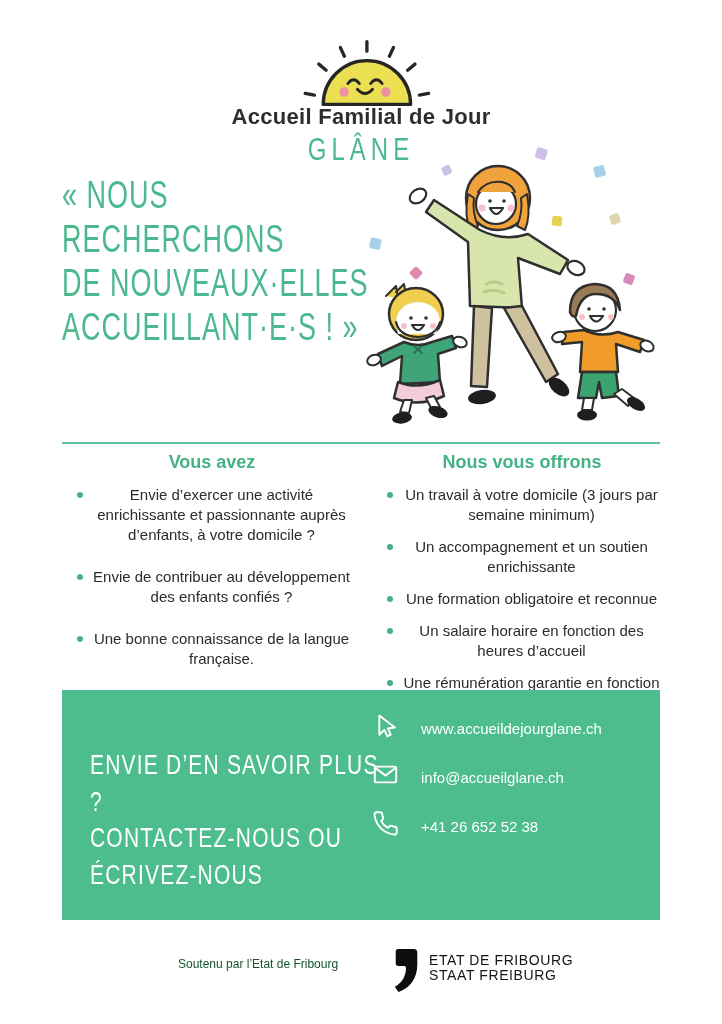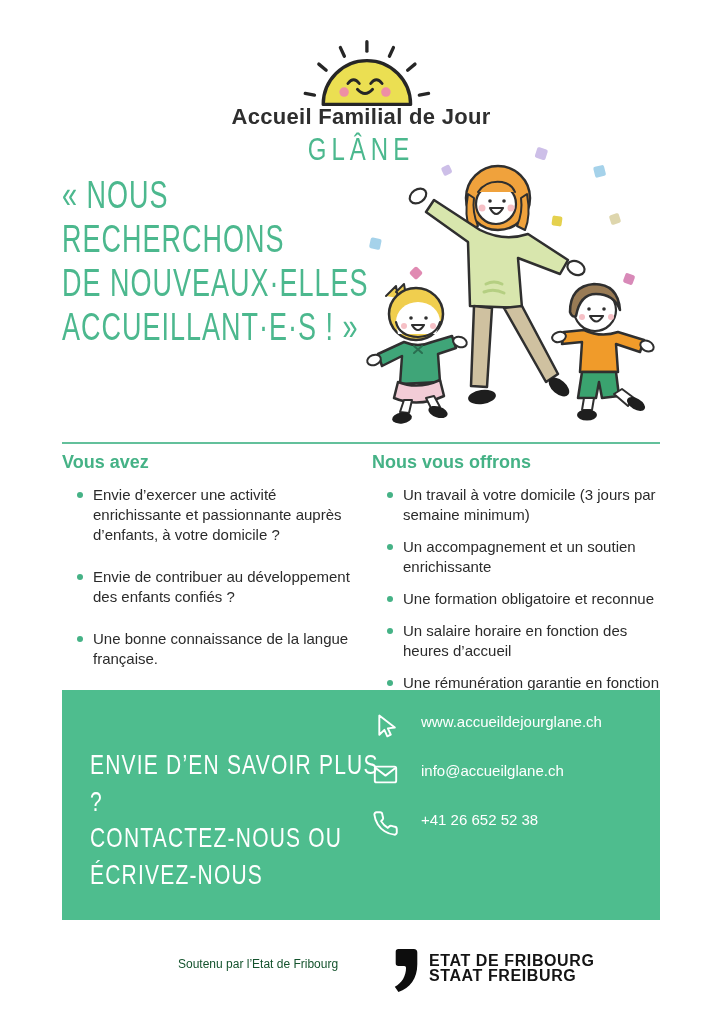--- a/index.html
+++ b/index.html
@@ -30,21 +30,21 @@
   .illu { position:absolute; left:356px; top:146px; }
   
   .intro {
     position:absolute; left:62px; top:320px; width:320px;
     font-size:15px; line-height:20.5px; color:#2b2b2b;
   }
   
   .divider { position:absolute; left:62px; top:442px; width:598px; height:0;
     border-top:2px solid #63c09b; }
   
-  .col { position:absolute; top:452px; width:300px; }
+  .col { position:absolute; top:452px; width:300px;text-align:center; }
   .col-left  { left:62px; }
   .col-right { left:372px; }
   .col h2 { margin:0 0 12px 0; font-size:18px; font-weight:700; color:#45b286; }
   .col ul { margin:12px; padding:0; list-style:none; }
   .col li {
     position:relative; padding-left:19px; font-size:15px; line-height:20px; color:#2b2b2b;
   }
   .col-left  li { margin-bottom:22px; }
   .col-right li { margin-bottom:12px; }
   .col li::before {
@@ -57,31 +57,31 @@
     background:#4ebd8e;
   }
   .cta {
     position:absolute; left:28px; top:56px; width:300px;
     color:#ffffff; font-size:21px; line-height:27px; letter-spacing:1.2px;
     text-transform:uppercase; transform:scaleY(1.35); transform-origin:top left;
   }
   .contact-list {
     position:absolute; left:310px; top:22px; display:flex; flex-direction:column; gap:22px;
   }
-  .contact-row { display:flex; align-items:flex-start; gap:22px; }
+  .contact-row { display:flex; align-items:flex-end; gap:22px; }
   .contact-row svg { flex:0 0 auto; }
   .contact-text { color:#ffffff; font-size:15px; line-height:20px; white-space:pre-line; }
   
   .support-text {
     position:absolute; left:178px; top:957px; font-size:12px; color:#14532d;
   }
   .state-logo { position:absolute; left:393px; top:948px; }
   .state-logo-text {
     position:absolute; left:429px; top:953px;
-    font-size:16px; line-height:15px; letter-spacing:.6px; color:#141414; font-weight:700;
+    font-size:14px; line-height:15px; letter-spacing:.6px; color:#141414; font-weight:400;
   }
 </style>
 </head>
 <body>
 
 <div class="page">
 
   <svg class="sun" width="140" height="76" viewBox="0 0 140 80">
     <path d="M26 72 A46 46 0 0 1 118 72 Z" fill="#ebdf52" stroke="#262626" stroke-width="3.5" stroke-linejoin="round"></path>
     <g stroke="#262626" stroke-width="3.5" stroke-linecap="round">

